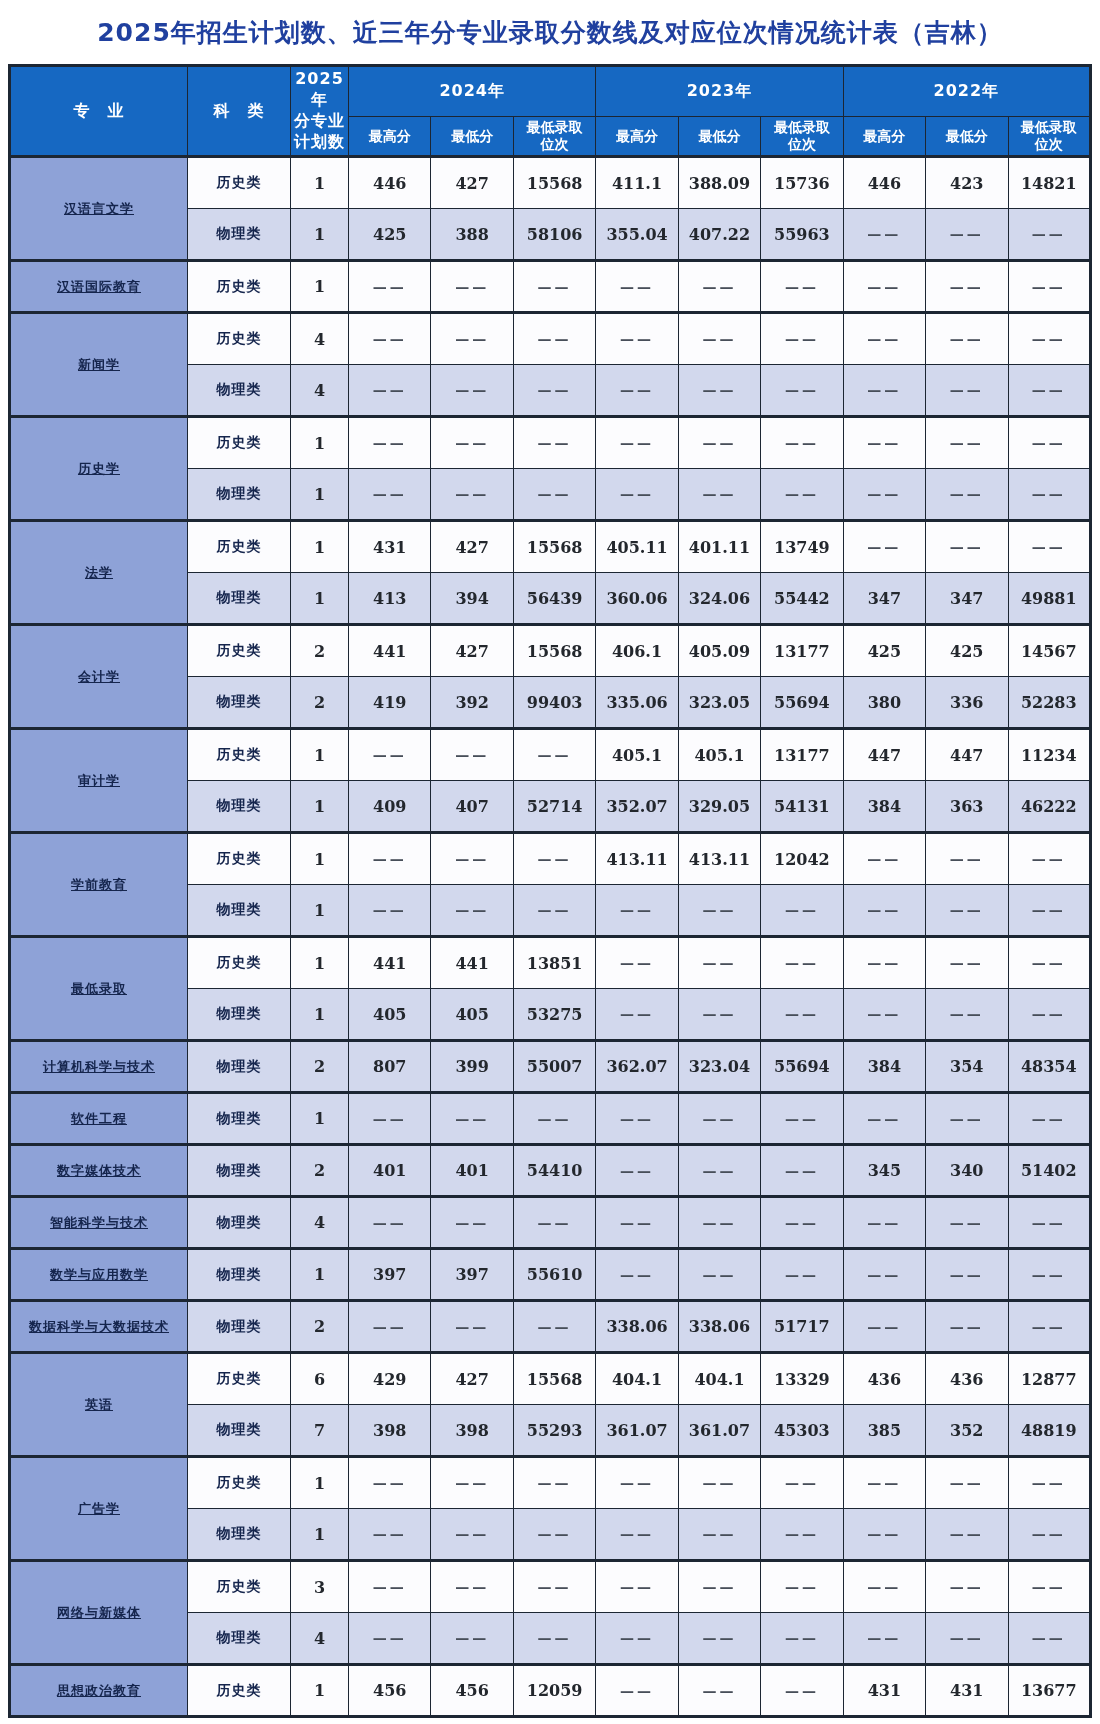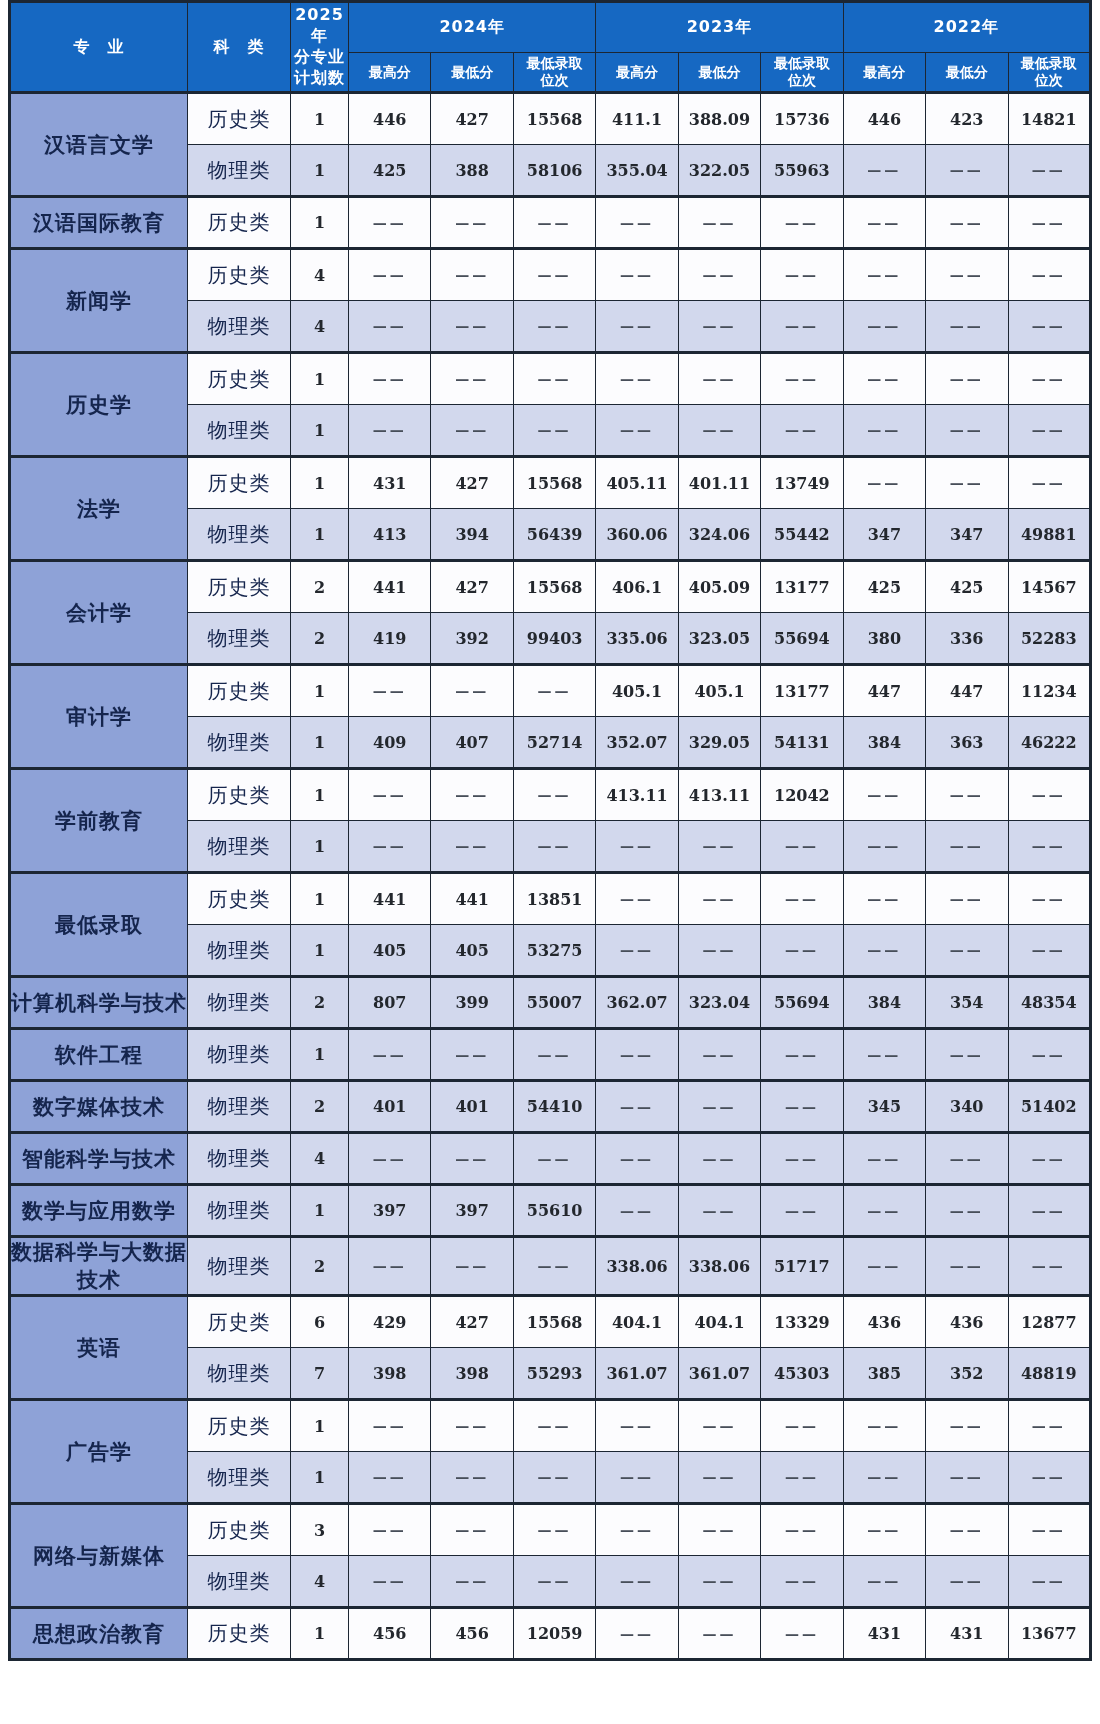--- a/index.html
+++ b/index.html
@@ -49,43 +49,46 @@
   tr.year-row th{font-size:16px;letter-spacing:1px;}
   tr.sub-row{height:40px;}
   tr.sub-row th{font-size:14px;white-space:pre-line;line-height:1.2;}
   th.plan-header{font-size:14px;white-space:pre-line;line-height:1.3;text-align:center;}
   th.major-header,th.category-header{font-size:17px;}
   tbody tr{height:52px;}
   tbody tr.group-start td{border-top-width:3px;}
   td.major-cell{
     background:var(--major_col_bg,#8ea2d7);
     color:var(--text_dark,#15254d);
-    font-size:21px;font-weight:bold;letter-spacing:1px;
+    font-size:13px;font-weight:bold;letter-spacing:1px;text-decoration:underline;
   }
   tr.hist td:not(.major-cell){background:var(--hist_row_bg,#fcfcfe);}
   tr.phys td:not(.major-cell){background:var(--phys_row_bg,#d2d8ed);}
   td.category-cell{
     color:var(--text_dark,#15254d);
-    font-size:20px;font-weight:normal;letter-spacing:1px;margin-top:20px;
+    font-size:14px;font-weight:bold;letter-spacing:1px;margin-top:20px;
   }
   td.plan-cell,td.score-cell{
     font-family:"DejaVu Serif","Liberation Serif",serif;
     font-weight:bold;font-size:16px;
     color:var(--number_color,#23272d);
   }
   td.dash{
     color:var(--dash_color,#474e59);
     letter-spacing:3px;font-size:14px;
     font-family:"DejaVu Sans","Liberation Sans",sans-serif;
   }
 </style>
 </head>
 <body>
 
 <div class="page">
+  <div class="title-bar">
+    <div class="title">2025年招生计划数、近三年分专业录取分数线及对应位次情况统计表（吉林）</div>
+  </div>
 
   <table class="stats">
     <colgroup>
       <col style="width:178px">
       <col style="width:103px">
       <col style="width:58px">
       <col>
         <col>
         <col>
         <col>
@@ -136,21 +139,21 @@
           <td class="score-cell">423</td>
           <td class="score-cell">14821</td>
         </tr>
         <tr class="phys">
           <td class="category-cell">物理类</td>
           <td class="plan-cell">1</td>
           <td class="score-cell">425</td>
           <td class="score-cell">388</td>
           <td class="score-cell">58106</td>
           <td class="score-cell">355.04</td>
-          <td class="score-cell">322.05</td>
+          <td class="score-cell">407.22</td>
           <td class="score-cell">55963</td>
           <td class="score-cell dash">——</td>
           <td class="score-cell dash">——</td>
           <td class="score-cell dash">——</td>
         </tr>
         <tr class="hist group-start">
           <td rowspan="1" class="major-cell">汉语国际教育</td>
           <td class="category-cell">历史类</td>
           <td class="plan-cell">1</td>
           <td class="score-cell dash">——</td>

